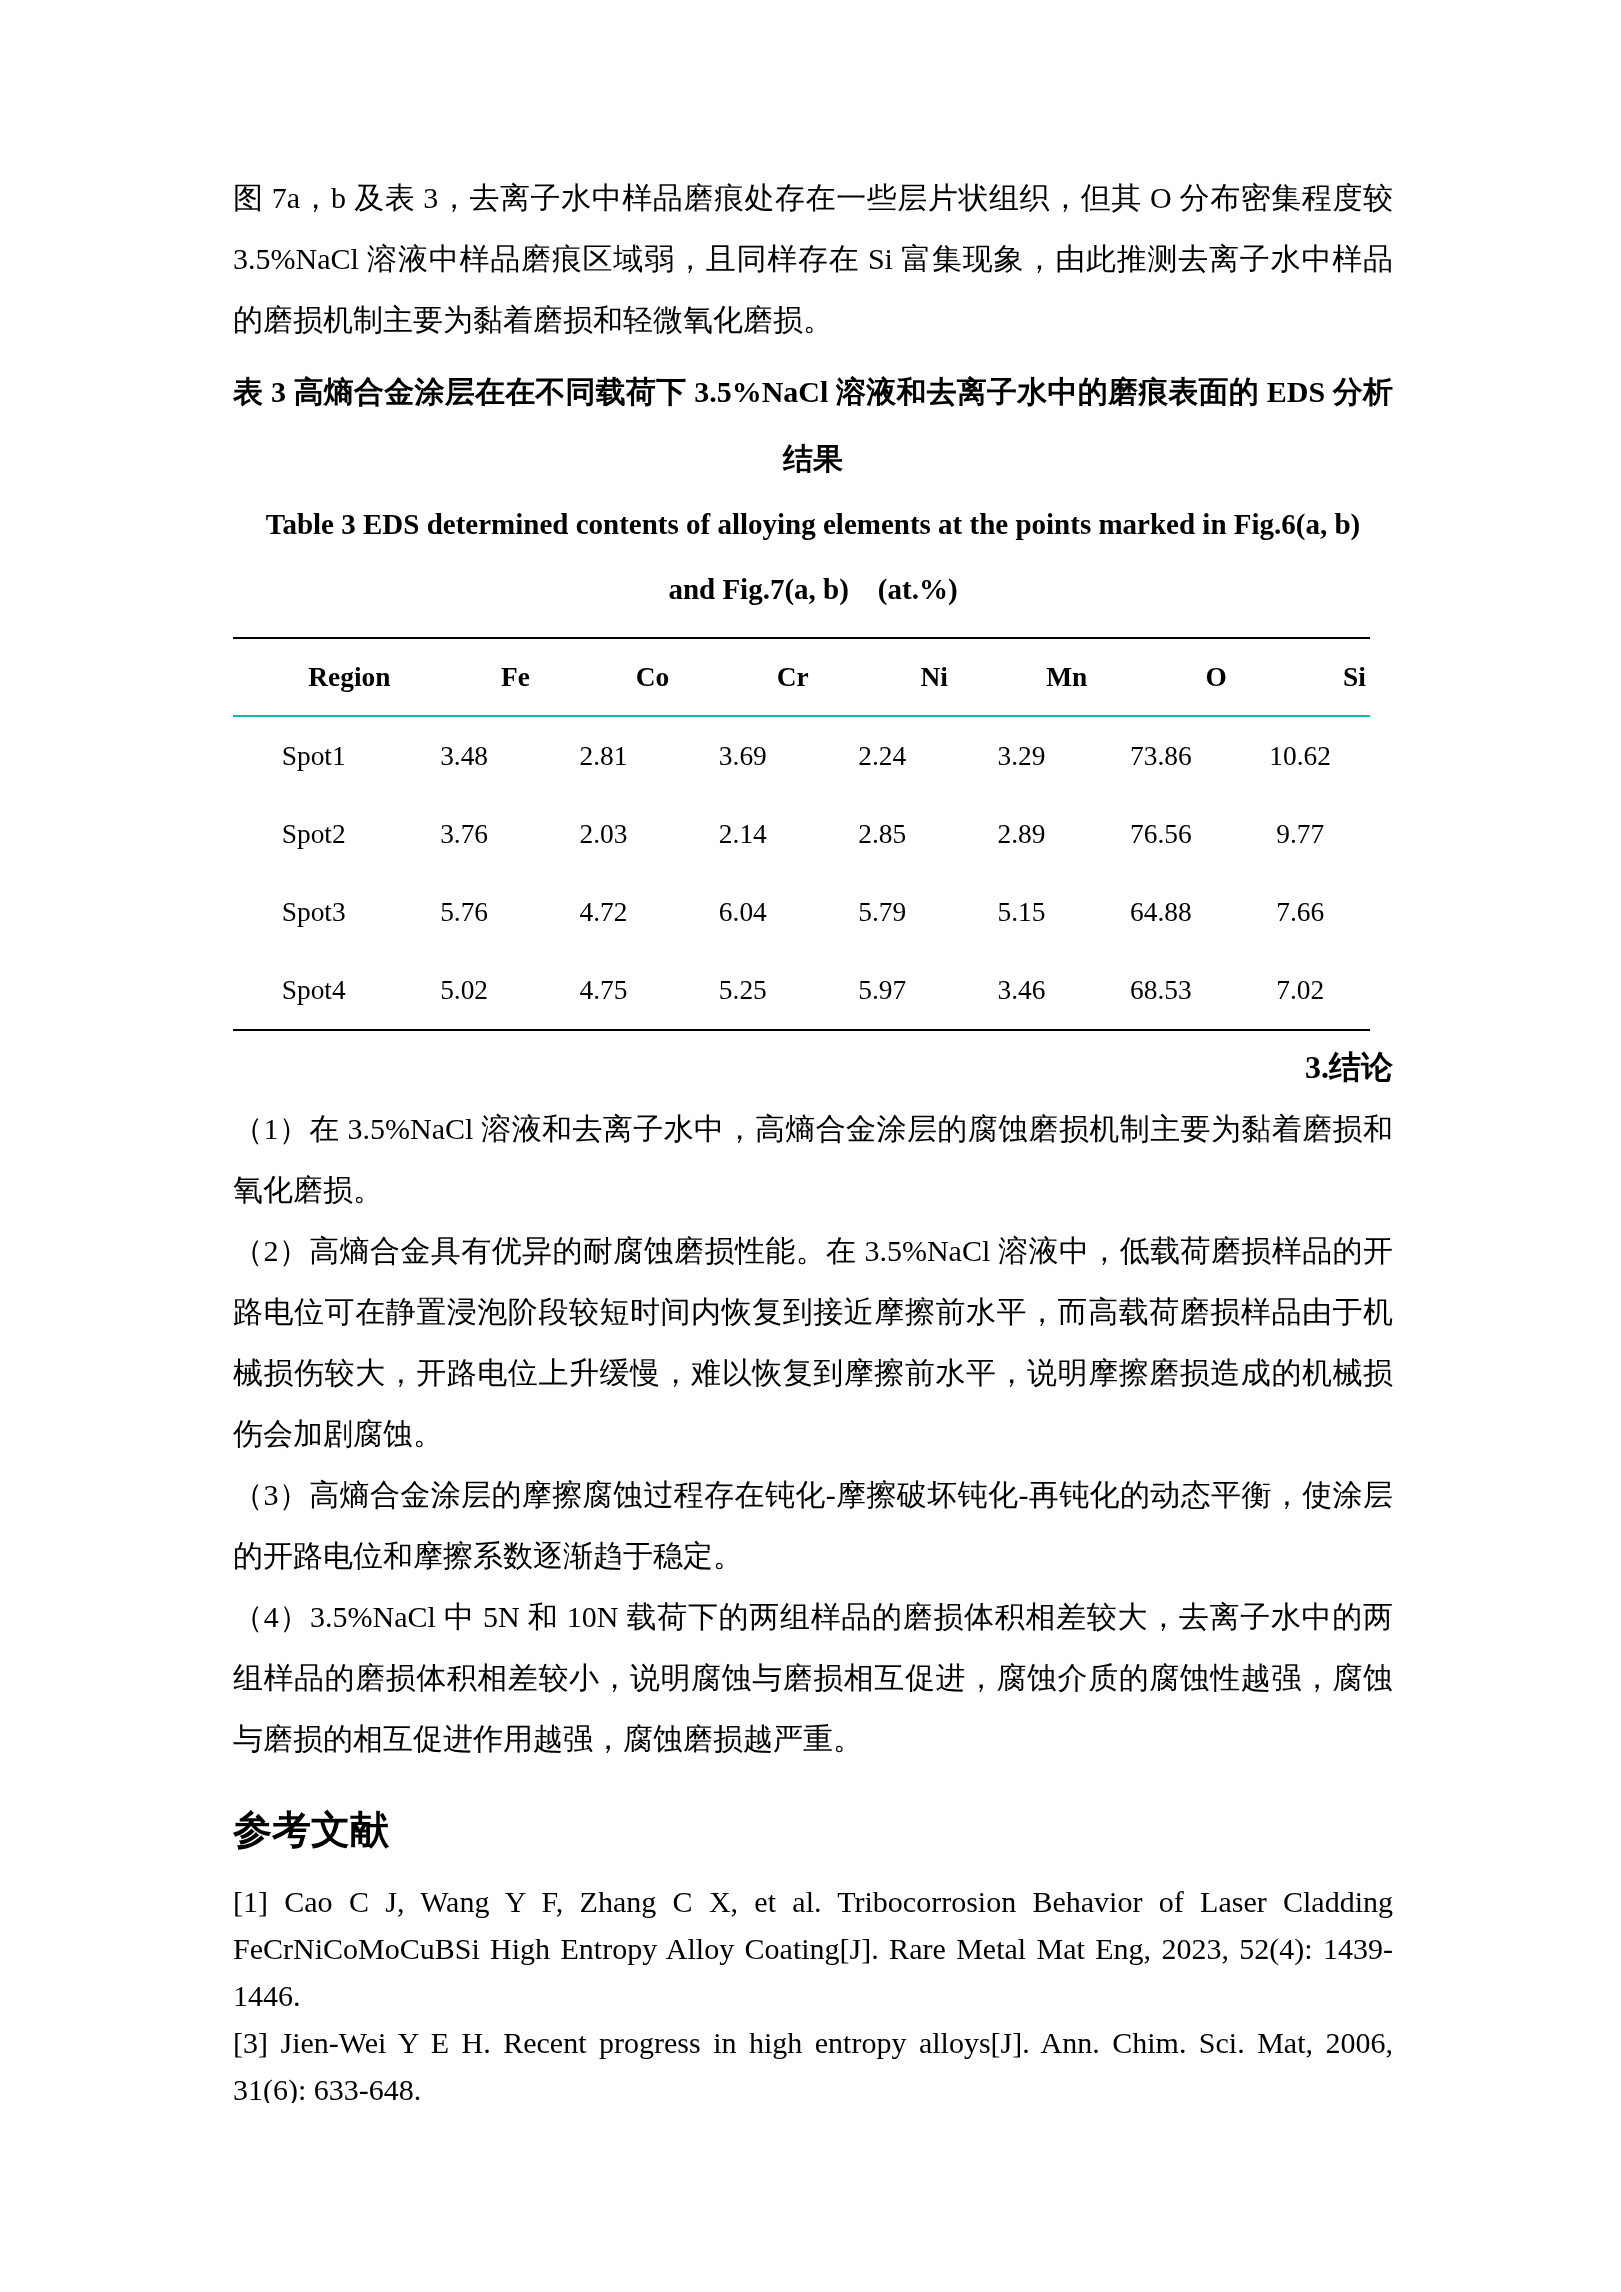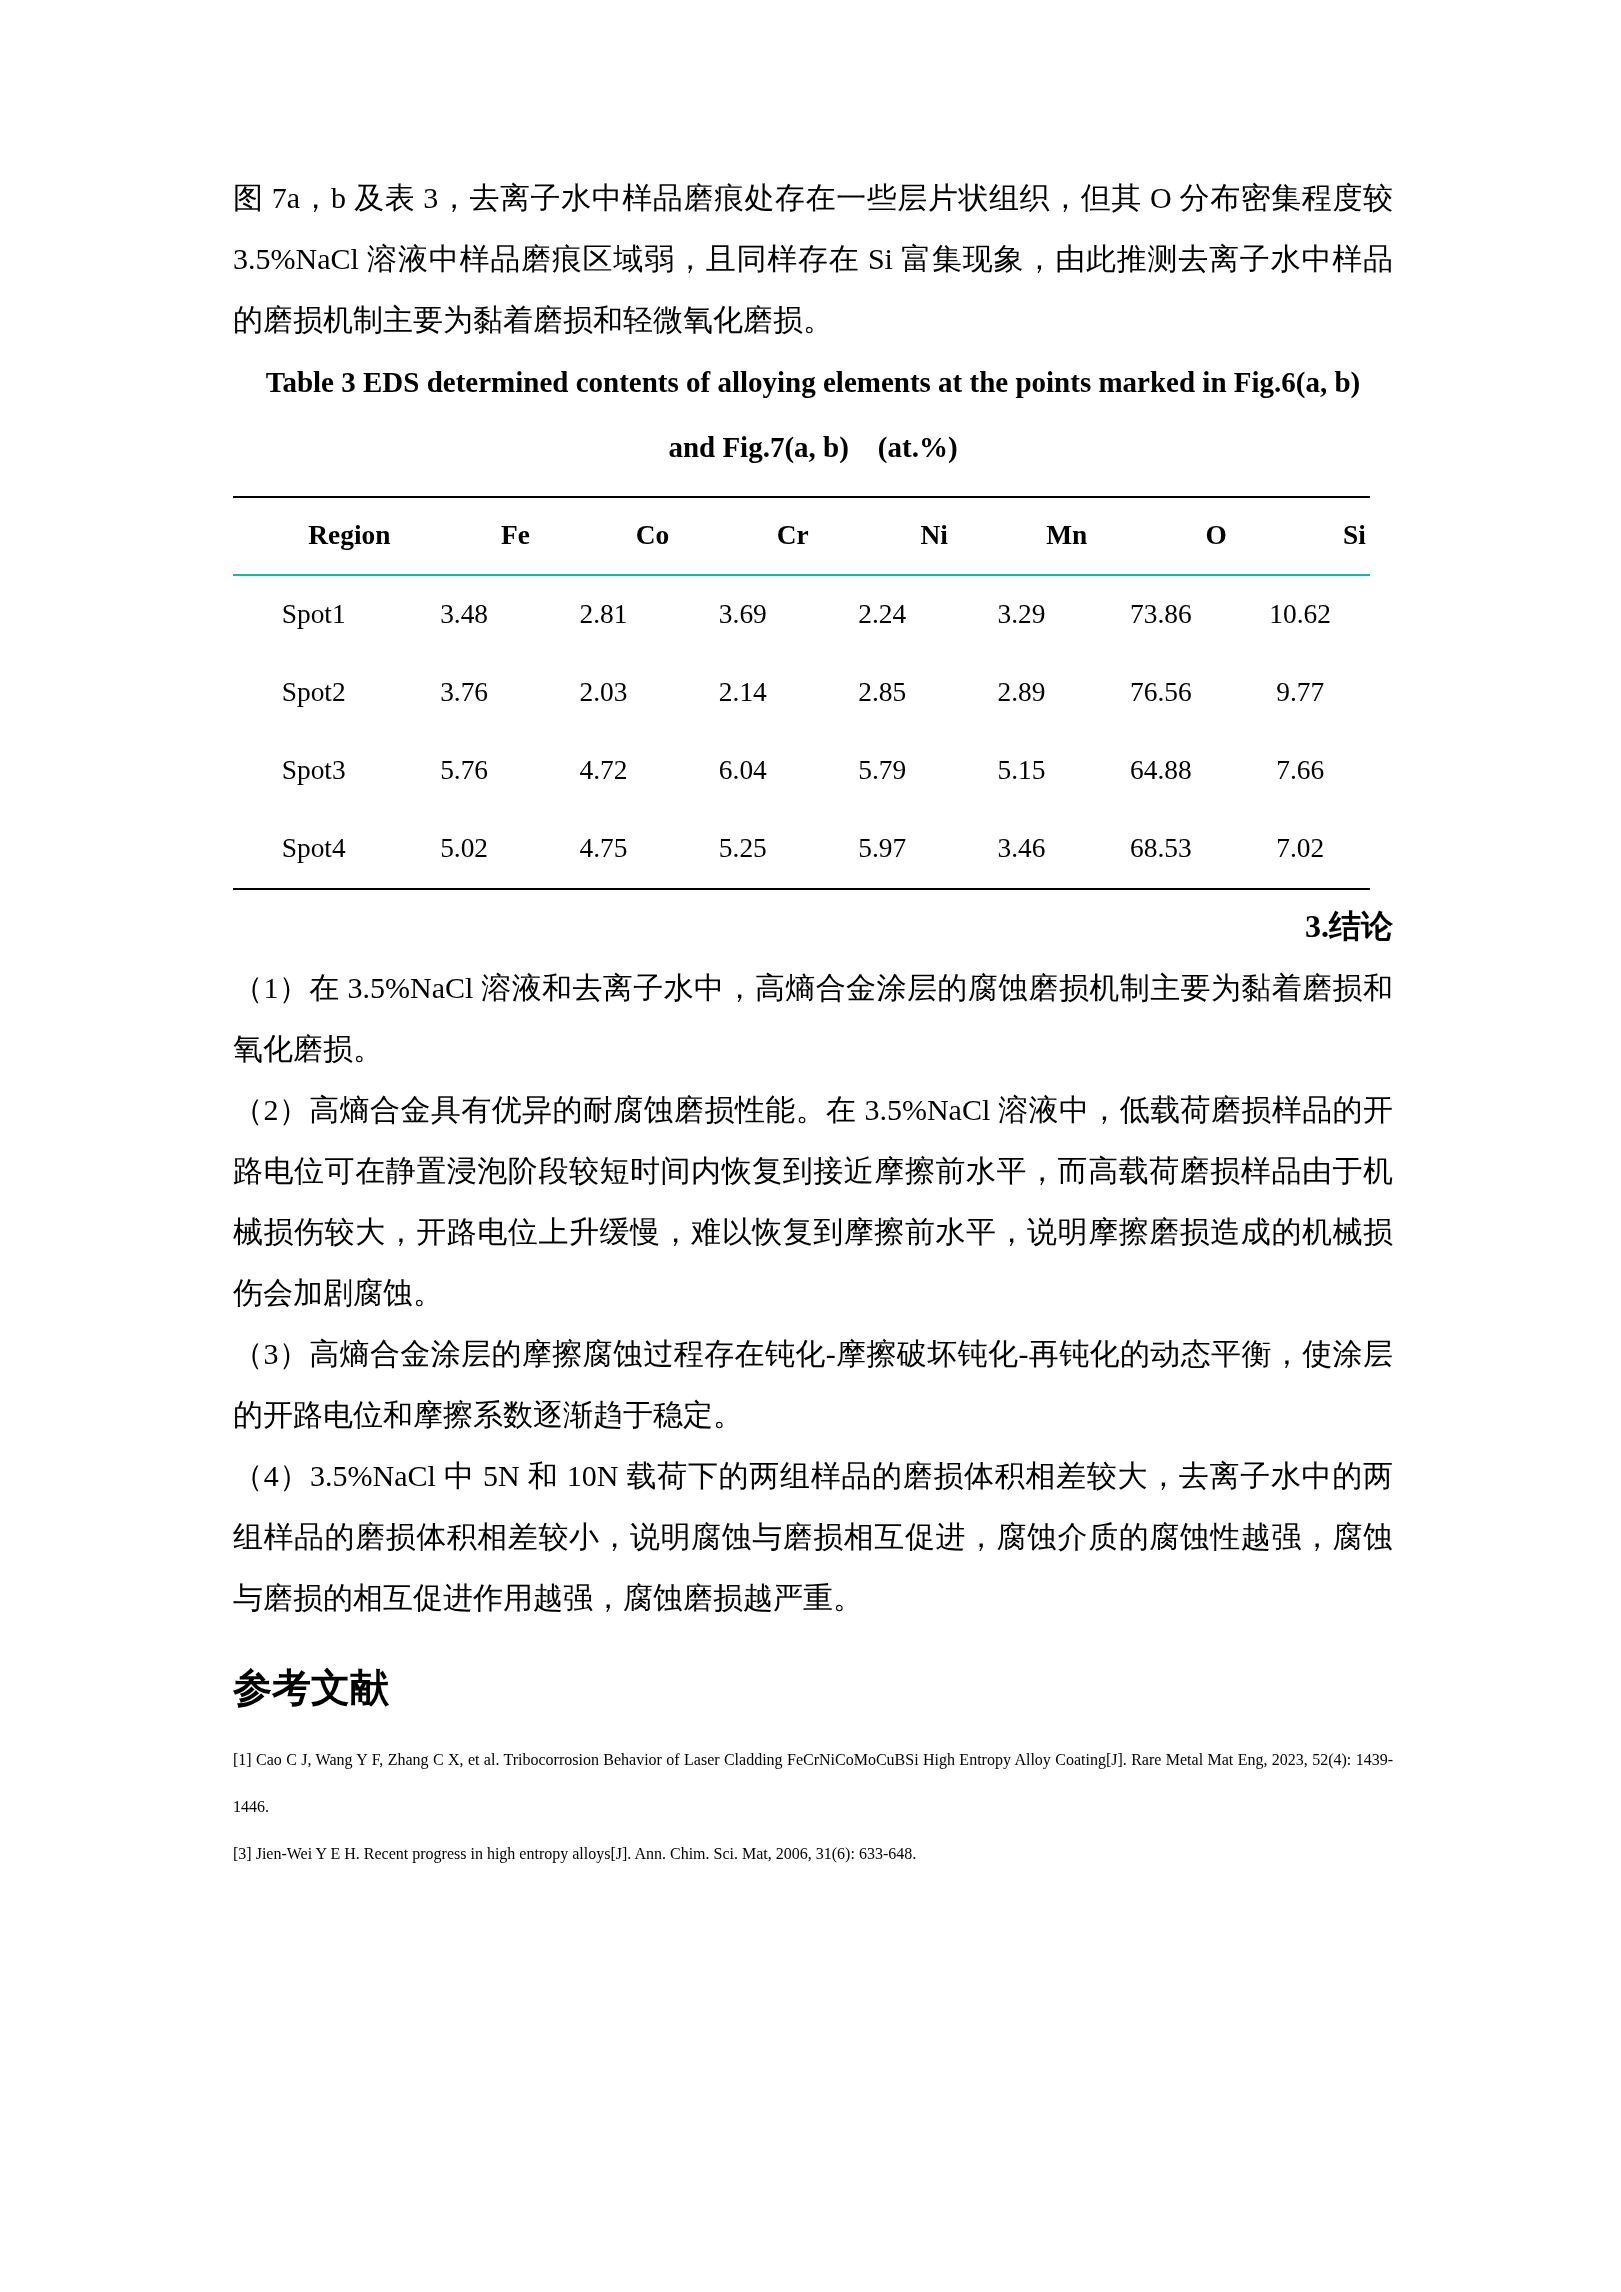--- a/index.html
+++ b/index.html
@@ -66,33 +66,34 @@
     margin: 5.9px 0 0 0;
     text-align: right;
   }
   .references-heading {
     font-size: 39px;
     line-height: 69px;
     font-weight: bold;
     margin: 25.5px 0 13.7px 0;
   }
   .reference-item {
-    font-size: 16px;
+    font-size: 30px;
     line-height: 47px;
     text-align: justify;
     margin: 0;
   }
 </style>
 </head>
 <body>
 
 <div class="page">
 
   <p class="body-text">图 7a，b 及表 3，去离子水中样品磨痕处存在一些层片状组织，但其 O 分布密集程度较 3.5%NaCl 溶液中样品磨痕区域弱，且同样存在 Si 富集现象，由此推测去离子水中样品的磨损机制主要为黏着磨损和轻微氧化磨损。</p>
 
+  <div class="caption-zh">表 3 高熵合金涂层在在不同载荷下 3.5%NaCl 溶液和去离子水中的磨痕表面的 EDS 分析结果</div>
 
   <div class="caption-en">Table 3 EDS determined contents of alloying elements at the points marked in Fig.6(a, b)</div>
   <div class="caption-en">and Fig.7(a, b)    (at.%)</div>
 
   <table class="eds-table">
     <colgroup>
       <col style="width:14.2%">
       <col style="width:12.26%">
         <col style="width:12.26%">
         <col style="width:12.26%">

